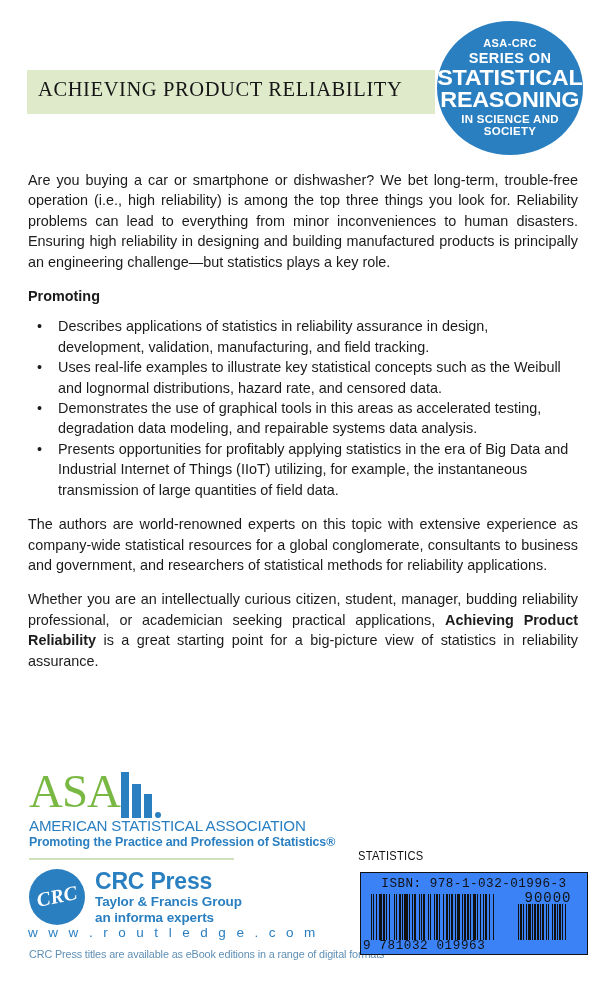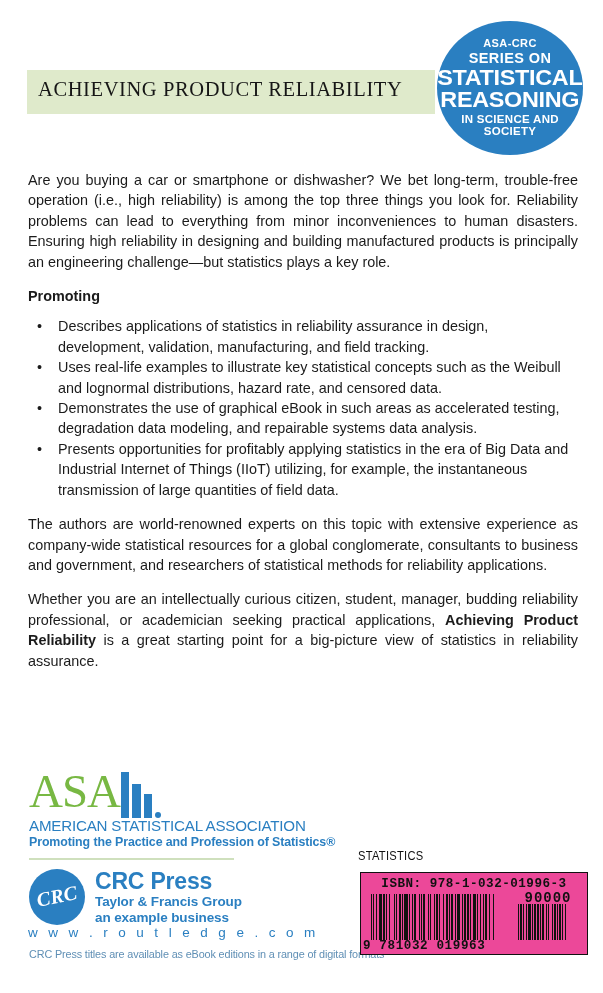--- a/index.html
+++ b/index.html
@@ -285,23 +285,22 @@
     transform: scaleX(0.9);
     transform-origin: left top;
   }
   .barcode-box {
     position: absolute;
     left: 360px;
     top: 872px;
     width: 228px;
     height: 83px;
     border: 1.5px solid #111111;
-    background: #ec4899;
+    background: #3b82f6;
     box-sizing: border-box;
-    font-weight: bold;
   }
   .isbn-line {
     position: absolute;
     left: 0;
     top: 4px;
     width: 100%;
     text-align: center;
     font-family: "Liberation Mono", monospace;
     font-size: 12.6px;
     color: #111111;
@@ -370,21 +369,21 @@
   <div class="body-copy">
 
     <p class="para">Are you buying a car or smartphone or dishwasher? We bet long-term, trouble-free operation (i.e., high reliability) is among the top three things you look for. Reliability problems can lead to everything from minor inconveniences to human disasters. Ensuring high reliability in designing and building manufactured products is principally an engineering challenge—but statistics plays a key role.</p>
 
 
     <p class="features-head">Promoting</p>
 
     <ul class="features">
       <li><span class="bullet">•</span><span>Describes applications of statistics in reliability assurance in design, development, validation, manufacturing, and field tracking.</span></li>
       <li><span class="bullet">•</span><span>Uses real-life examples to illustrate key statistical concepts such as the Weibull and lognormal distributions, hazard rate, and censored data.</span></li>
-      <li><span class="bullet">•</span><span>Demonstrates the use of graphical eBook in such areas as accelerated testing, degradation data modeling, and repairable systems data analysis.</span></li>
+      <li><span class="bullet">•</span><span>Demonstrates the use of graphical tools in this areas as accelerated testing, degradation data modeling, and repairable systems data analysis.</span></li>
       <li><span class="bullet">•</span><span>Presents opportunities for profitably applying statistics in the era of Big Data and Industrial Internet of Things (IIoT) utilizing, for example, the instantaneous transmission of large quantities of field data.</span></li>
     </ul>
 
     <p class="para">The authors are world-renowned experts on this topic with extensive experience as company-wide statistical resources for a global conglomerate, consultants to business and government, and researchers of statistical methods for reliability applications.</p>
 
     <p class="para"><span>Whether you are an intellectually curious citizen, student, manager, budding reliability professional, or academician seeking practical applications, </span><b>Achieving Product Reliability</b><span> is a great starting point for a big-picture view of statistics in reliability assurance.</span></p>
   </div>
 
   <div class="asa-logo">
     <div class="asa-word">ASA</div>
@@ -399,21 +398,21 @@
   </div>
 
   <div class="divider"></div>
 
   <div class="crc-logo">
     <div class="crc-circle">
       <span>CRC</span>
     </div>
     <div class="crc-title">CRC Press</div>
     <div class="crc-sub1">Taylor &amp; Francis Group</div>
-    <div class="crc-sub2">an example business</div>
+    <div class="crc-sub2">an informa experts</div>
   </div>
 
   <div class="routledge">w w w . r o u t l e d g e . c o m</div>
   <div class="ebook-note">CRC Press titles are available as eBook editions in a range of digital formats</div>
 
   <div class="subject-label">STATISTICS</div>
   <div class="barcode-box">
     <div class="isbn-line">ISBN: 978-1-032-01996-3</div>
     <div class="addon-digits">90000</div>
     <div class="bc-main" id="bc-main">

